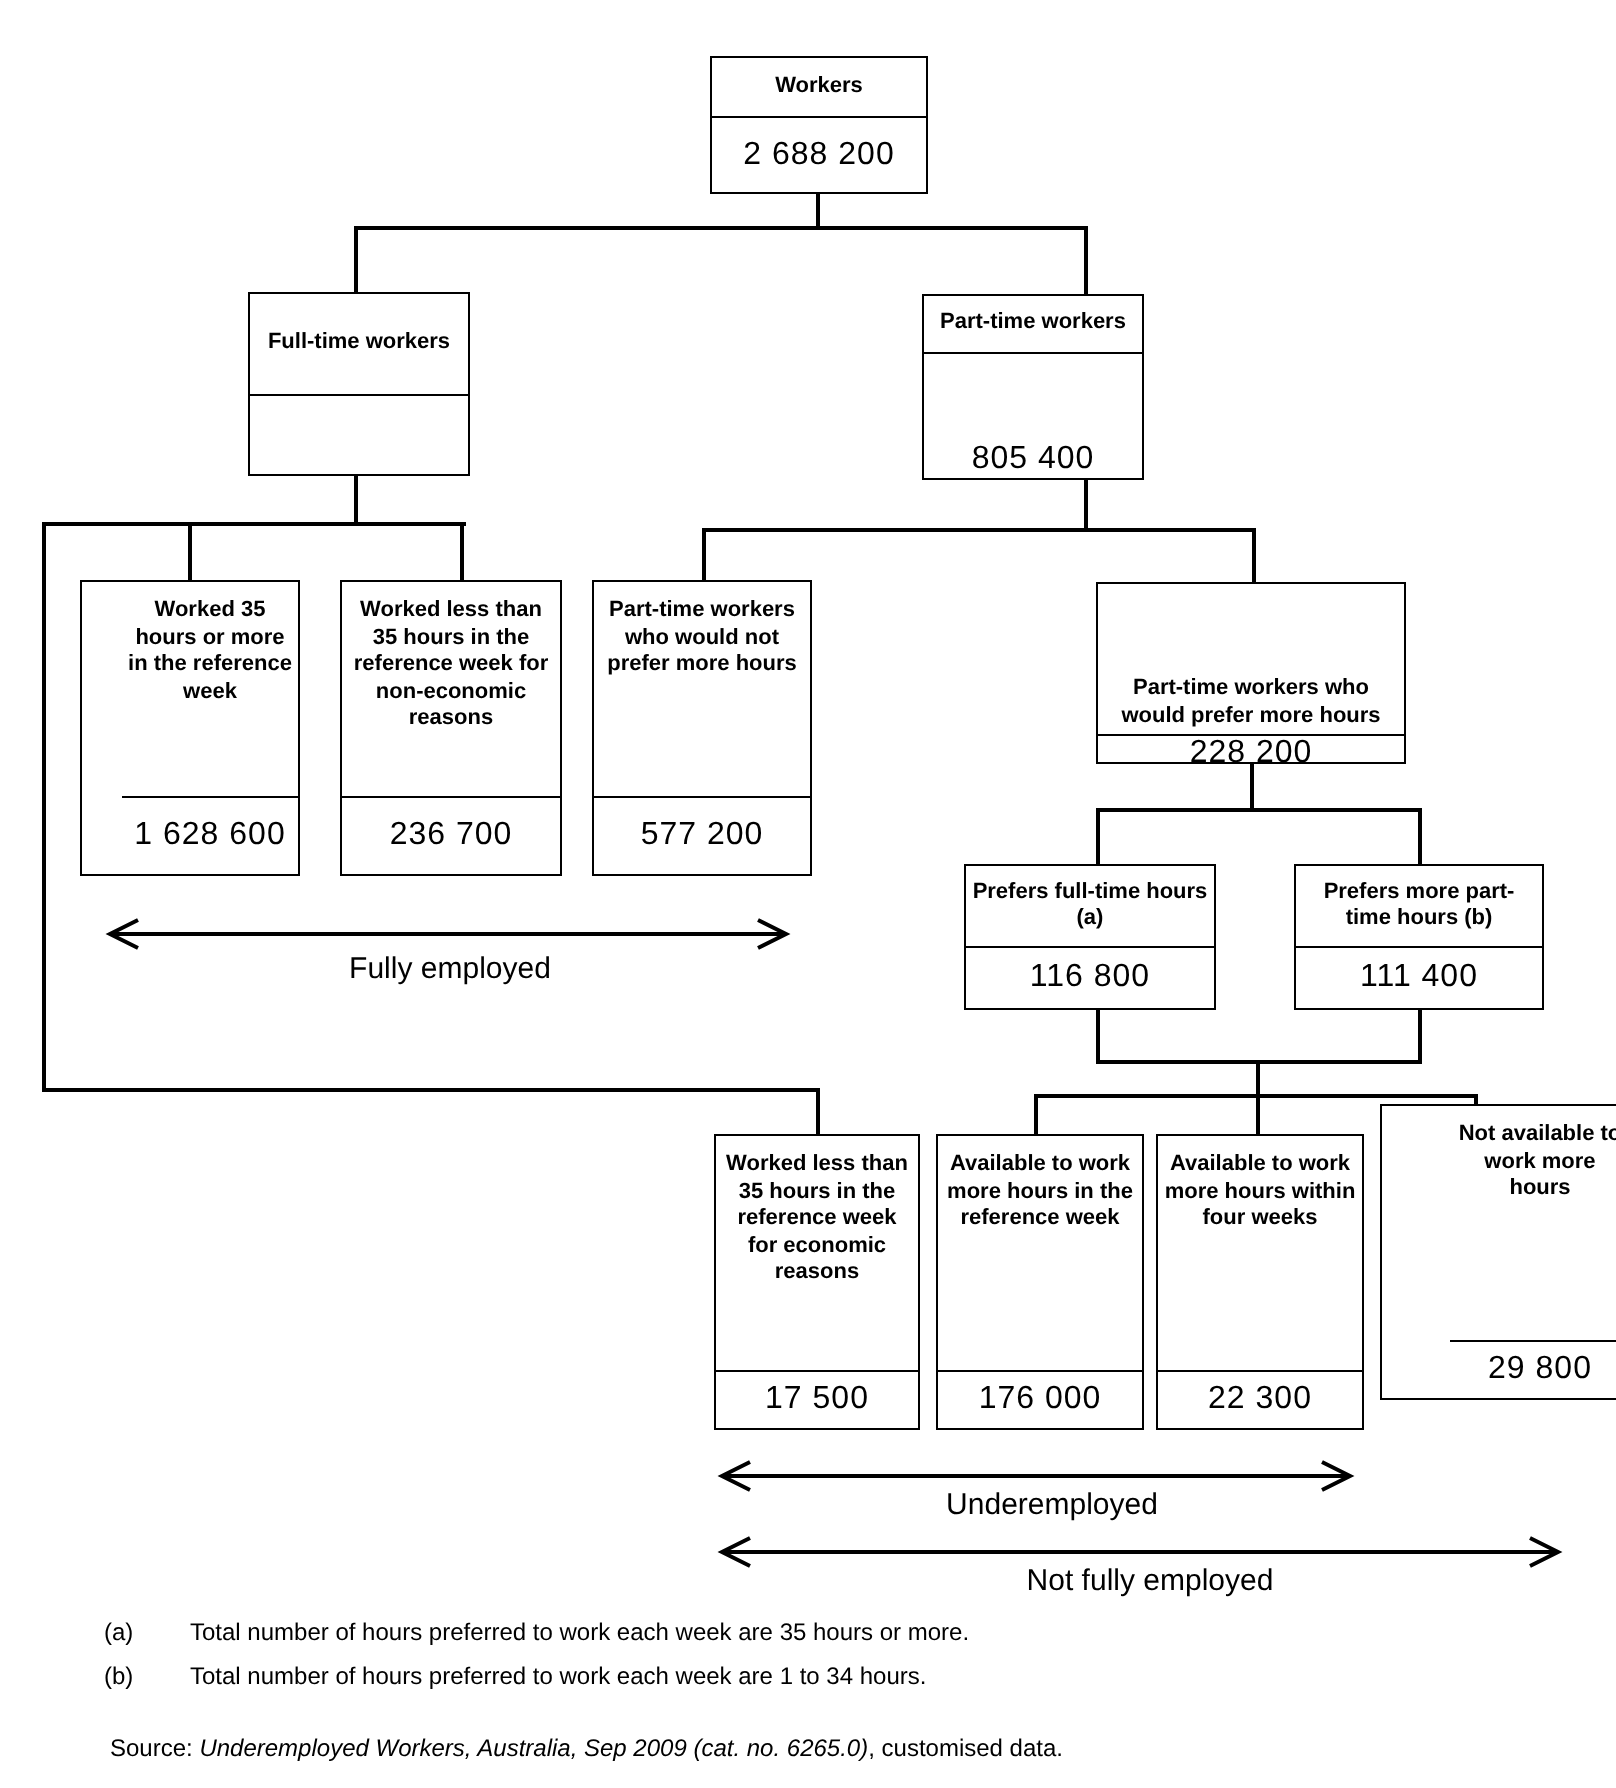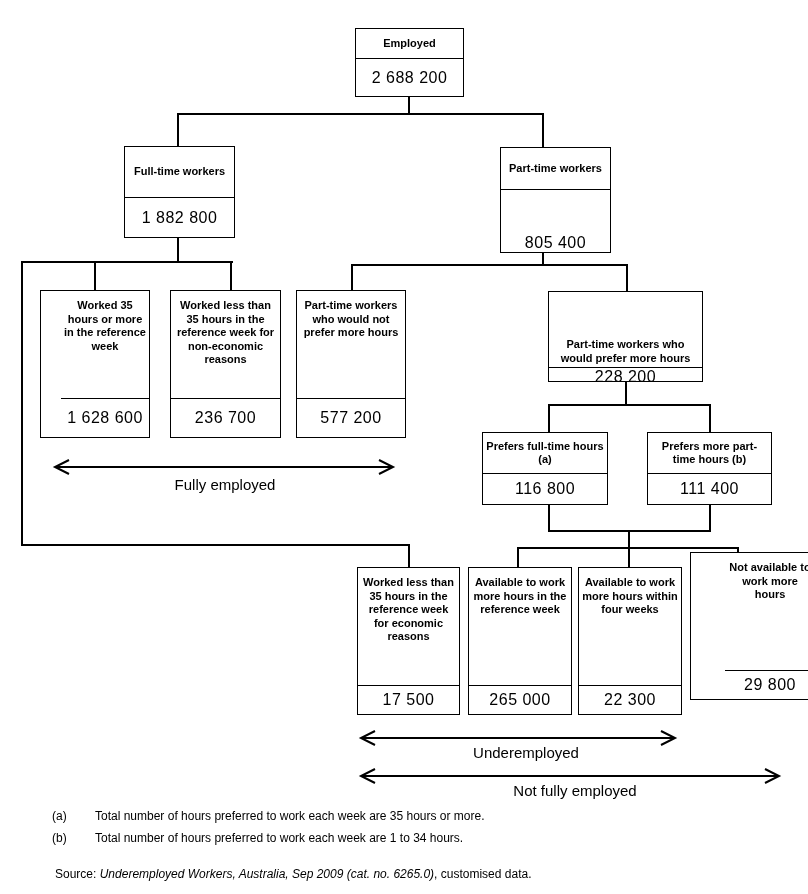--- a/index.html
+++ b/index.html
@@ -9,21 +9,21 @@
 
   .node { position:absolute; border:1px solid #000; background:#fff; display:flex; flex-direction:column; }
   .node-label { border-bottom:1px solid #000; font-weight:bold; font-size:11px; line-height:13.5px;
                 text-align:center; display:flex; align-items:center; justify-content:center; padding:2px 3px; }
   .node.top-align .node-label { align-items:flex-start; padding-top:8px; }
   .node-value { flex:1; display:flex; align-items:center; justify-content:center; font-size:16px; letter-spacing:0.5px;text-align:right; }
 
   
   .n-employed      { left:355px; top:28px;  width:109px; height:69px; }  .n-employed .node-label      { height:30px; }
   .n-fulltime      { left:124px; top:146px; width:111px; height:92px; }  .n-fulltime .node-label      { height:51px; }
-  .n-parttime      { left:500px; top:147px; width:111px; height:106px;gap:44px; }  .n-parttime .node-label      { height:51px; }
+  .n-parttime      { left:461px; top:147px; width:111px; height:93px;gap:44px; }  .n-parttime .node-label      { height:51px; }
   .n-worked35      { left:40px;  top:290px; width:110px; height:148px;padding-left:20px; } .n-worked35 .node-label      { height:108px; }
   .n-lessnoneco    { left:170px; top:290px; width:111px; height:148px; } .n-lessnoneco .node-label    { height:108px; }
   .n-notprefer     { left:296px; top:290px; width:110px; height:148px; } .n-notprefer .node-label     { height:108px; }
   .n-prefer        { left:548px; top:291px; width:155px; height:91px; }  .n-prefer .node-label        { height:59px;margin-top:38px; }
   .n-prefersft     { left:482px; top:432px; width:126px; height:73px; }  .n-prefersft .node-label     { height:41px; }
   .n-preferspt     { left:647px; top:432px; width:125px; height:73px; }  .n-preferspt .node-label     { height:41px; }
   .n-lesseco       { left:357px; top:567px; width:103px; height:148px; } .n-lesseco .node-label       { height:118px; }
   .n-availref      { left:468px; top:567px; width:104px; height:148px; } .n-availref .node-label      { height:118px; }
   .n-avail4wk      { left:578px; top:567px; width:104px; height:148px; } .n-avail4wk .node-label      { height:118px; }
   .n-notavail      { left:690px; top:552px; width:126px; height:148px;padding-left:34px; } .n-notavail .node-label      { height:118px; }
@@ -62,27 +62,26 @@
   <div class="line" style="left:548px; top:530px; width:163px; height:2px;"></div>
   <div class="line" style="left:628px; top:530px; width:2px;   height:19px;"></div>
   <div class="line" style="left:517px; top:547px; width:222px; height:2px;"></div>
   <div class="line" style="left:517px; top:547px; width:2px;   height:21px;"></div>
   <div class="line" style="left:628px; top:547px; width:2px;   height:21px;"></div>
   <div class="line" style="left:737px; top:547px; width:2px;   height:21px;"></div>
   <div class="line" style="left:21px;  top:544px; width:389px; height:2px;"></div>
   <div class="line" style="left:408px; top:544px; width:2px;   height:24px;"></div>
 
   <div class="node n-employed">
-    <div class="node-label">Employed</div>
+    <div class="node-label">Workers</div>
     <div class="node-value">2 688 200</div>
   </div>
 
   <div class="node n-fulltime">
     <div class="node-label">Full-time workers</div>
-    <div class="node-value">1 882 800</div>
   </div>
 
   <div class="node n-parttime">
     <div class="node-label">Part-time workers</div>
     <div class="node-value">805 400</div>
   </div>
 
   <div class="node n-worked35 top-align">
     <div class="node-label">Worked 35 hours or more in the reference week</div>
     <div class="node-value">1 628 600</div>
@@ -113,21 +112,21 @@
     <div class="node-value">111 400</div>
   </div>
 
   <div class="node n-lesseco top-align">
     <div class="node-label">Worked less than 35 hours in the reference week for economic reasons</div>
     <div class="node-value">17 500</div>
   </div>
 
   <div class="node n-availref top-align">
     <div class="node-label">Available to work more hours in the reference week</div>
-    <div class="node-value">265 000</div>
+    <div class="node-value">176 000</div>
   </div>
 
   <div class="node n-avail4wk top-align">
     <div class="node-label">Available to work more hours within four weeks</div>
     <div class="node-value">22 300</div>
   </div>
 
   <div class="node n-notavail top-align">
     <div class="node-label">Not available to work more hours</div>
     <div class="node-value">29 800</div>

